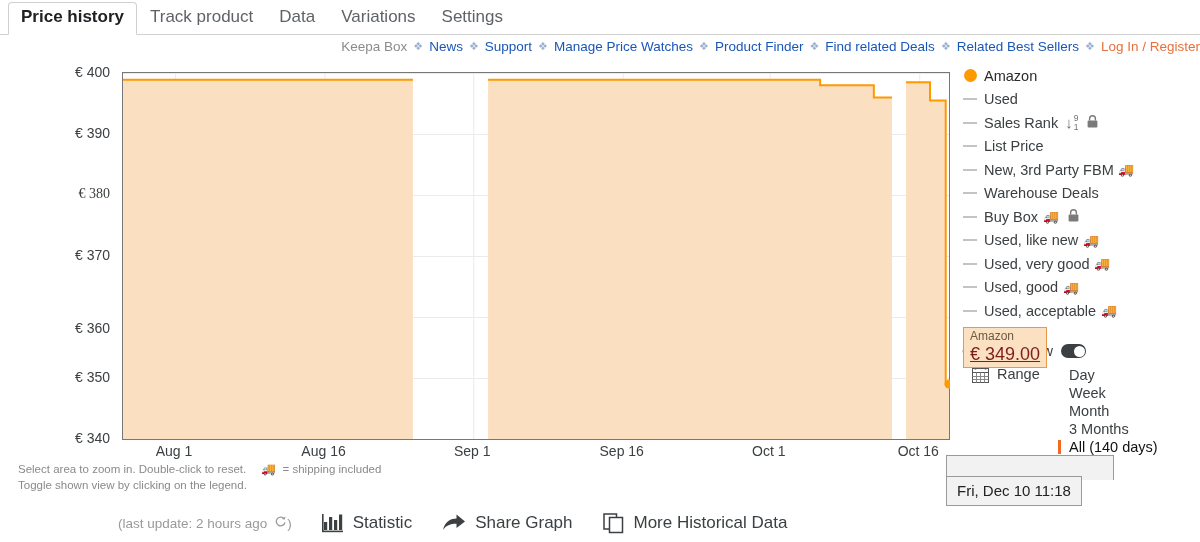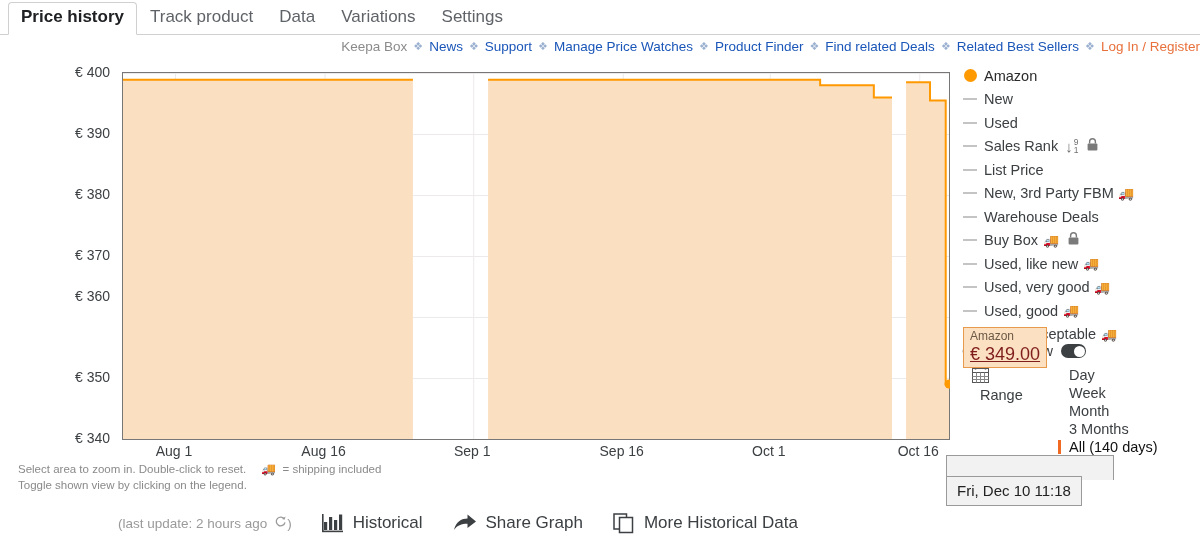--- a/index.html
+++ b/index.html
@@ -55,21 +55,21 @@
   .sortico .arw{font-size:15px;line-height:1;margin-right:1px;}
   .sortico .nums{display:flex;flex-direction:column;font-size:8.5px;line-height:8.5px;}
 
   
   .cuprow{position:absolute;left:962px;top:343px;display:flex;align-items:center;width:238px;}
   .cuptxt{font-size:14.5px;color:#3c4043;white-space:nowrap;}
   .toggle{width:25px;height:14px;border-radius:7px;background:#3c4043;position:relative;margin-left:8px;flex:0 0 25px;}
   .toggle .knob{position:absolute;right:1.5px;top:1.5px;width:11px;height:11px;border-radius:50%;background:#fff;}
 
   
-  .rangerow{position:absolute;left:972px;top:366px;display:flex;align-items:flex-start;flex-direction:column;}
+  .rangerow{position:absolute;left:972px;top:366px;display:flex;align-items:flex-start;}
   .rangelbl{font-size:14.5px;color:#3c4043;margin-left:8px;}
   .rangeopts{position:absolute;left:1060px;top:366px;}
   .ropt{font-size:14.5px;color:#3c4043;height:18px;line-height:18px;cursor:pointer;white-space:nowrap;position:relative;padding-left:9px;}
   .ropt.sel{color:#111;font-weight:normal;}
   .ropt.sel:before{content:"";position:absolute;left:-2px;top:2px;width:3px;height:14px;background:#F06A23;}
 
   
   .tt-price{position:absolute;left:963px;top:327px;background:#FBE0C2;border:1px solid #E79A4B;
     padding:2px 6px 3px 6px;line-height:1.15;z-index:40;}
   .tt-price .t1{font-size:12px;color:#6b5a46;}
@@ -149,45 +149,39 @@
     </div>
   </div>
   <svg id="marker-layer" style="position:absolute;left:122px;top:72px;width:828px;height:368px;pointer-events:none;z-index:30;">
       <line x1="827" y1="312.1" x2="872" y2="257.1" stroke="#888" stroke-width="1"></line>
       <circle cx="827" cy="312.1" r="4.5" fill="#FF9900"></circle>
     </svg>
 
   <div class="ylabels" id="axis-labels">
       <div class="ylab" style="top: 438px;">€ 340</div>
       <div class="ylab" style="top: 377px;">€ 350</div>
-      <div class="ylab" style="top: 296px; text-align: right;">€ 360</div>
+      <div class="ylab" style="top: 328px; text-align: right;">€ 360</div>
       <div class="ylab" style="top: 255px;">€ 370</div>
-      <div class="ylab" style="top: 194px;">€ 380</div>
+      <div class="ylab" style="top: 194px; font-family: Liberation Serif, serif;">€ 380</div>
       <div class="ylab" style="top: 133px;">€ 390</div>
       <div class="ylab" style="top: 72px;">€ 400</div>
       <div class="xlab" style="left: 174.038px;">Aug 1</div>
       <div class="xlab" style="left: 323.544px;">Aug 16</div>
       <div class="xlab" style="left: 472.224px;">Sep 1</div>
       <div class="xlab" style="left: 621.73px;">Sep 16</div>
       <div class="xlab" style="left: 768.758px;">Oct 1</div>
       <div class="xlab" style="left: 918.264px;">Oct 16</div>
     </div>
 
   <div class="legend" id="legend">
       <div class="lgitem">
         <span class="sw">
           <span class="dot"></span>
         </span>
         <span class="lgtxt on">Amazon</span>
-      </div>
-      <div class="lgitem">
-        <span class="sw">
-          <span class="dash"></span>
-        </span>
-        <span class="lgtxt">New</span>
       </div>
       <div class="lgitem">
         <span class="sw">
           <span class="dash"></span>
         </span>
         <span class="lgtxt">Used</span>
       </div>
       <div class="lgitem">
         <span class="sw">
           <span class="dash"></span>
@@ -327,21 +321,21 @@
       <span class="ico">
         <svg width="22" height="20" viewBox="0 0 22 20">
           <rect x="2" y="9" width="3.2" height="8" fill="#3c4043"></rect>
           <rect x="7" y="4" width="3.2" height="13" fill="#3c4043"></rect>
           <rect x="12" y="7" width="3.2" height="10" fill="#3c4043"></rect>
           <rect x="17" y="1.5" width="3.2" height="15.5" fill="#3c4043"></rect>
           <rect x="0" y="1" width="1.6" height="18" fill="#3c4043"></rect>
           <rect x="0" y="17.6" width="21" height="1.6" fill="#3c4043"></rect>
         </svg>
       </span>
-      <span class="lbl">Historical</span>
+      <span class="lbl">Statistic</span>
     </span>
 
 
     <span class="tbbtn">
       <span class="ico">
         <svg width="24" height="20" viewBox="0 0 24 20">
           <path d="M1 17 C3 8 9 5.5 14.5 5.5 L14.5 1.5 L23 8.5 L14.5 15 L14.5 10.8 C8.5 10.8 4 12.5 1 17 Z" fill="#3c4043"></path>
         </svg>
       </span>
       <span class="lbl">Share Graph</span>

